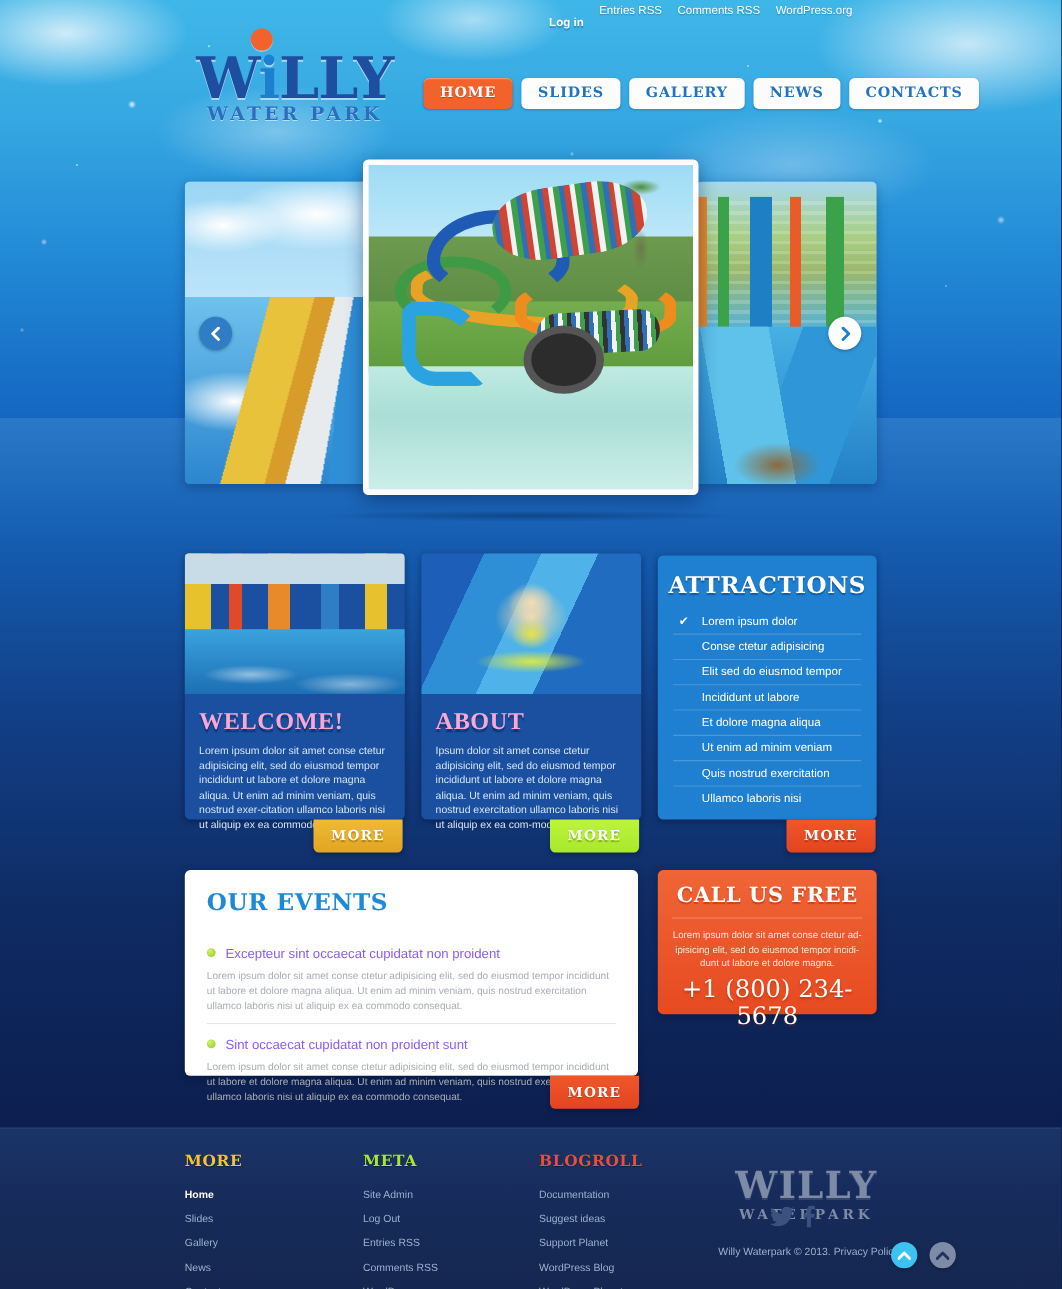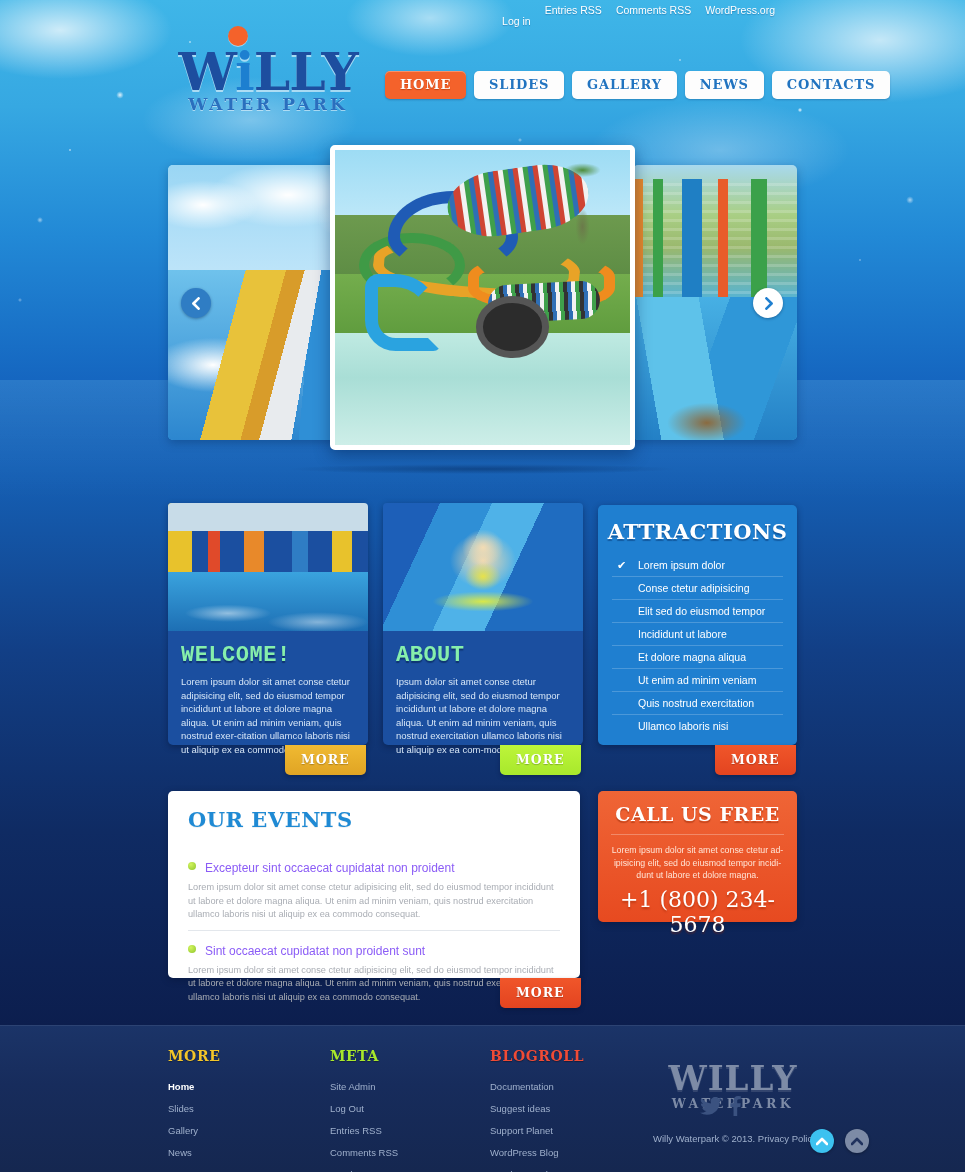--- a/index.html
+++ b/index.html
@@ -52,21 +52,21 @@
   }
 
   
   .topbar {
     position: absolute; left: 0; top: 0; width: 965px; height: 20px;
     display: flex; justify-content: flex-end; align-items: center;
     gap: 14px; padding-right: 190px; z-index: 12;
     font-size: 10.5px;
   }
   .topbar a { color: #ffffff; text-decoration: none; text-shadow: 0 1px 1px rgba(0,60,120,.35); }
-  .topbar a.bold { font-weight: normal; margin-top: 21px; }
+  .topbar a.bold { font-weight: bold; margin-top: 21px; }
 
   
   .header { position: absolute; left: 0; top: 28px; width: 965px; height: 90px; z-index: 11; }
   .logo { position: absolute; left: 168px; top: 18px; width: 200px; text-align: center; }
   .logo-main {
     font-family: "DejaVu Serif", serif;
     font-weight: bold; font-size: 52px; letter-spacing: -1px;
     line-height: 52px; color: #1e4fa0;
     text-shadow: 0 2px 0 rgba(255,255,255,.55);
     position: relative; display: inline-block;
@@ -242,22 +242,22 @@
     background: radial-gradient(ellipse 30px 26px at 50% 30%, #f3dcb4, transparent 70%),
                 radial-gradient(ellipse 26px 20px at 50% 70%, #e8e24a, transparent 70%);
   }
   .img-girl:after{
     content:""; position:absolute; left:10%; bottom:10%; width:80%; height:26%;
     background: radial-gradient(ellipse 70px 14px at 50% 50%, #d8e84a, transparent 72%);
   }
 
   .card-body { padding: 12px 13px 10px; }
   .card-title {
-    font-family: Liberation Mono, monospace; font-weight: bold;
-    color: #86efac; font-size: 22px; letter-spacing: .5px;
+    font-family: Liberation Serif, serif; font-weight: bold;
+    color: #f9a8d4; font-size: 22px; letter-spacing: .5px;
     text-shadow: 0 2px 1px rgba(0,25,70,.5); margin-bottom: 7px;
   }
   .card-text { color: #d6e6f7; font-size: 9.5px; line-height: 13.5px; }
 
   
   .card.attractions { left: 598px; top: 505px; width: 199px; height: 240px; background: #1f7fd0; }
   .attr-title {
     font-family: "DejaVu Serif", serif; font-weight: bold; color: #ffffff;
     font-size: 21px; letter-spacing: .5px; text-align: center;
     padding: 14px 0 10px; text-shadow: 0 2px 1px rgba(0,45,100,.45);

